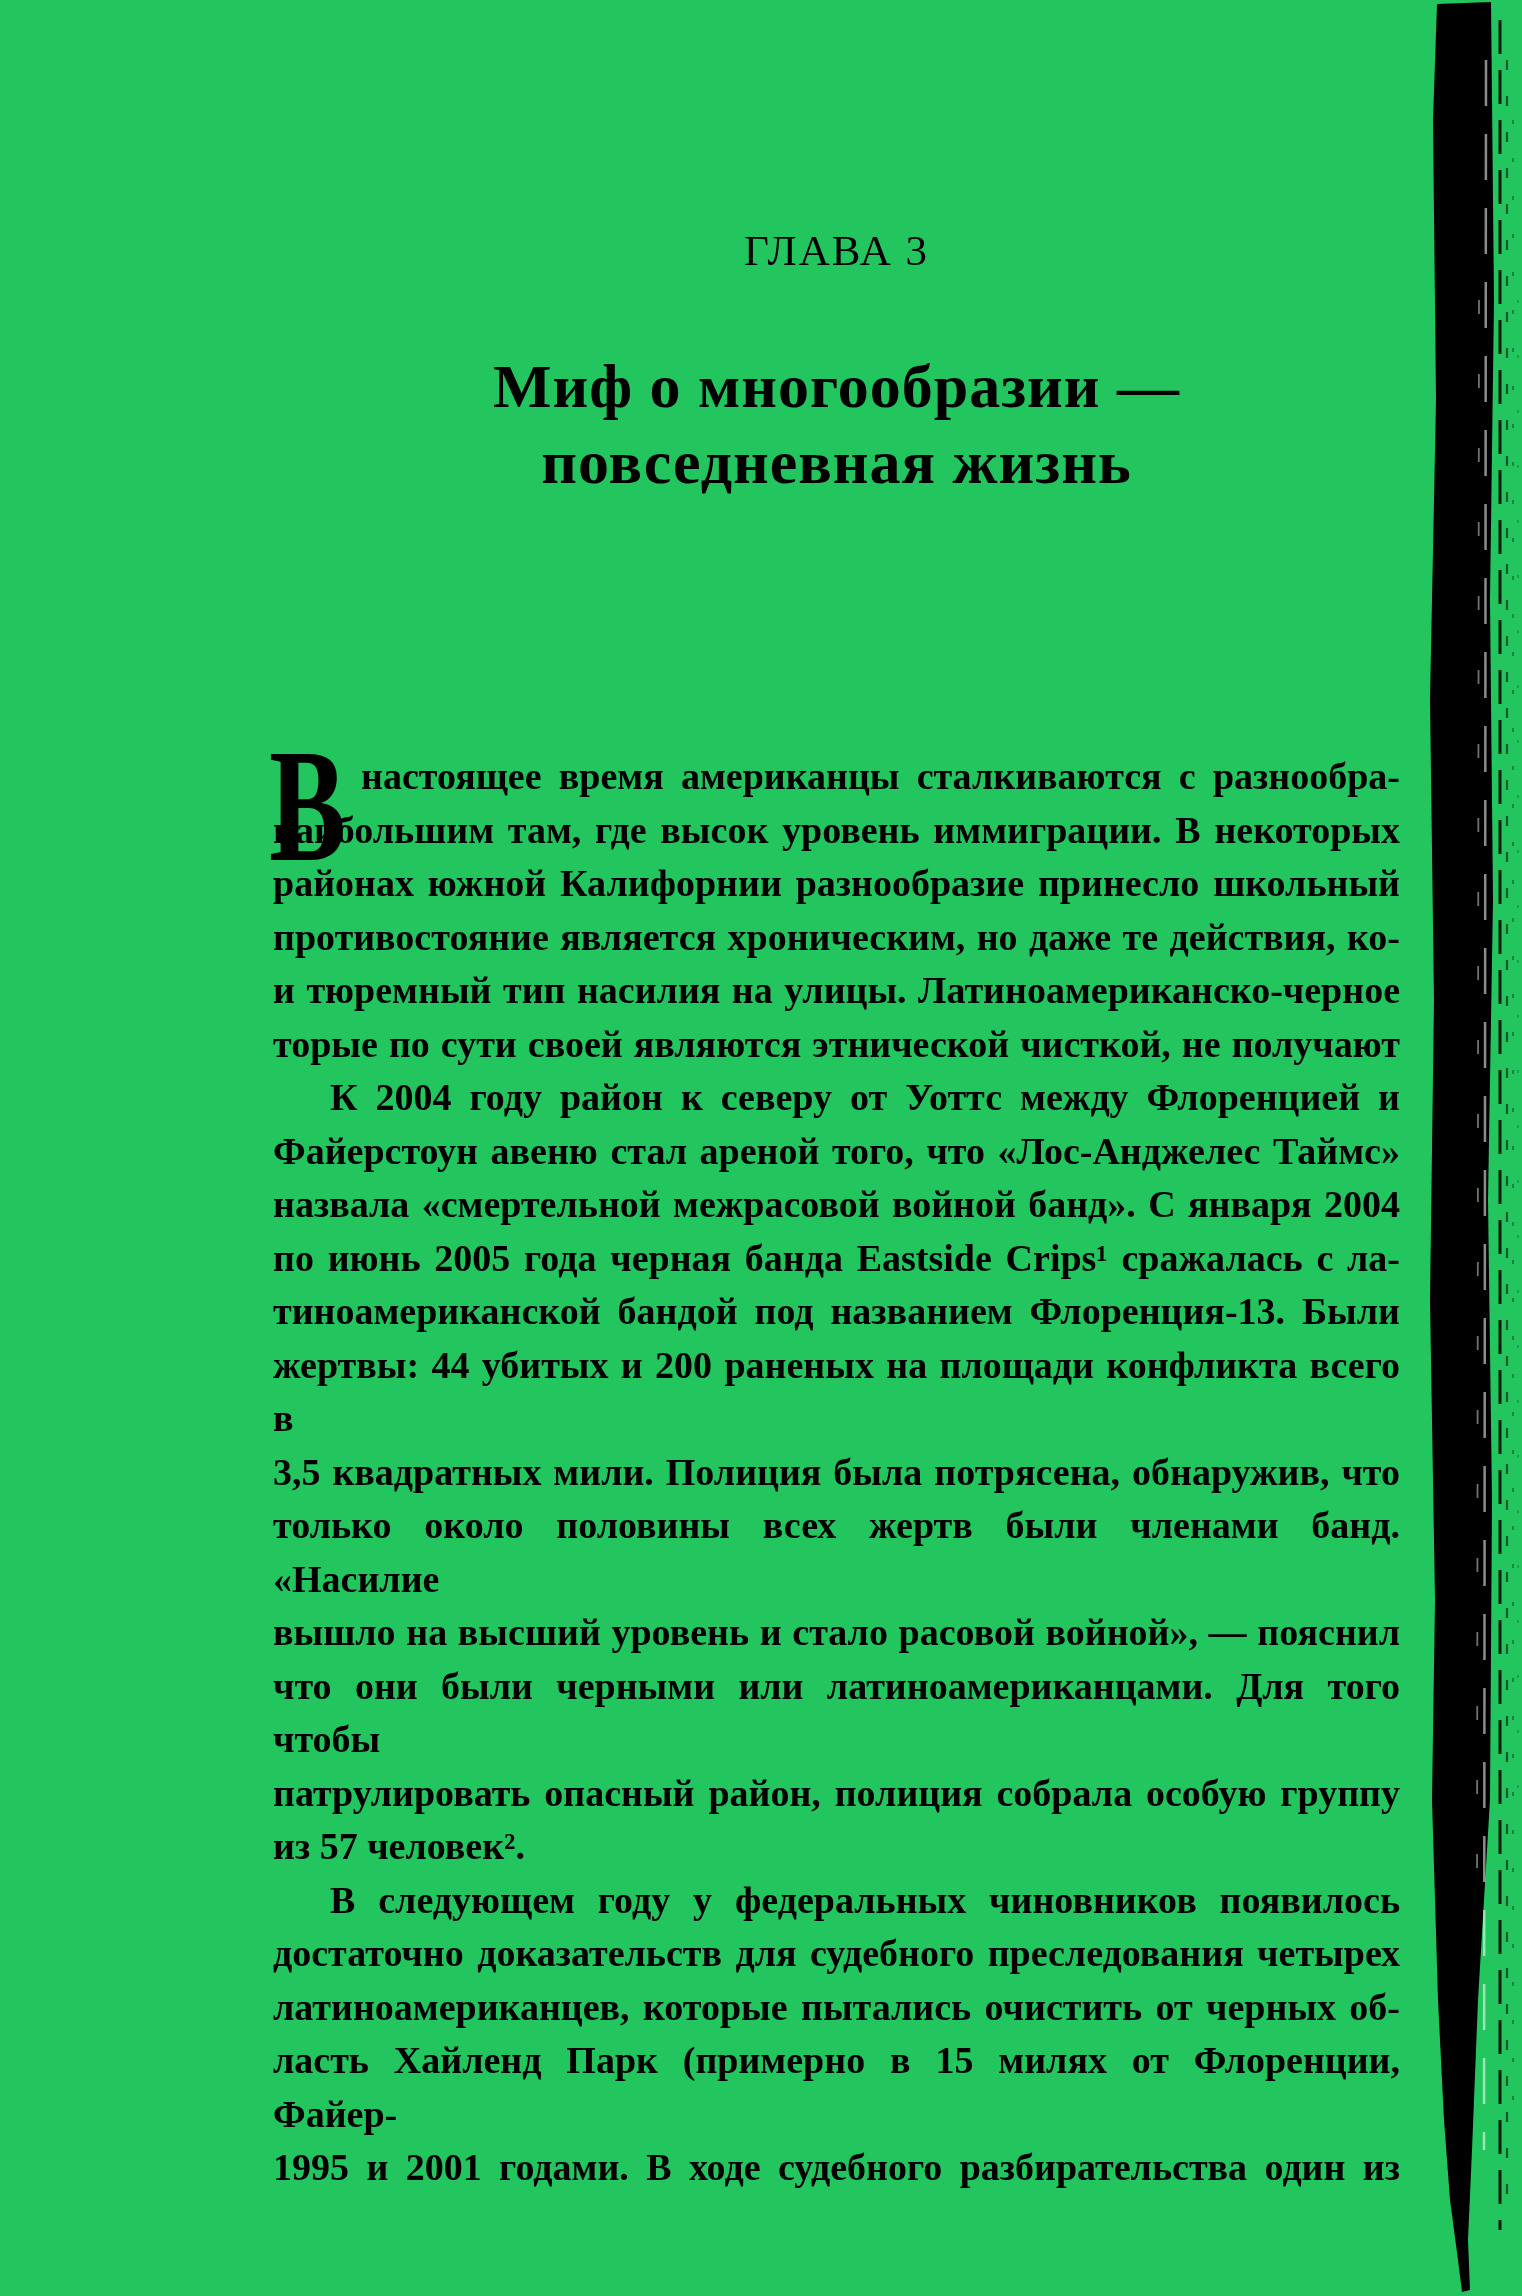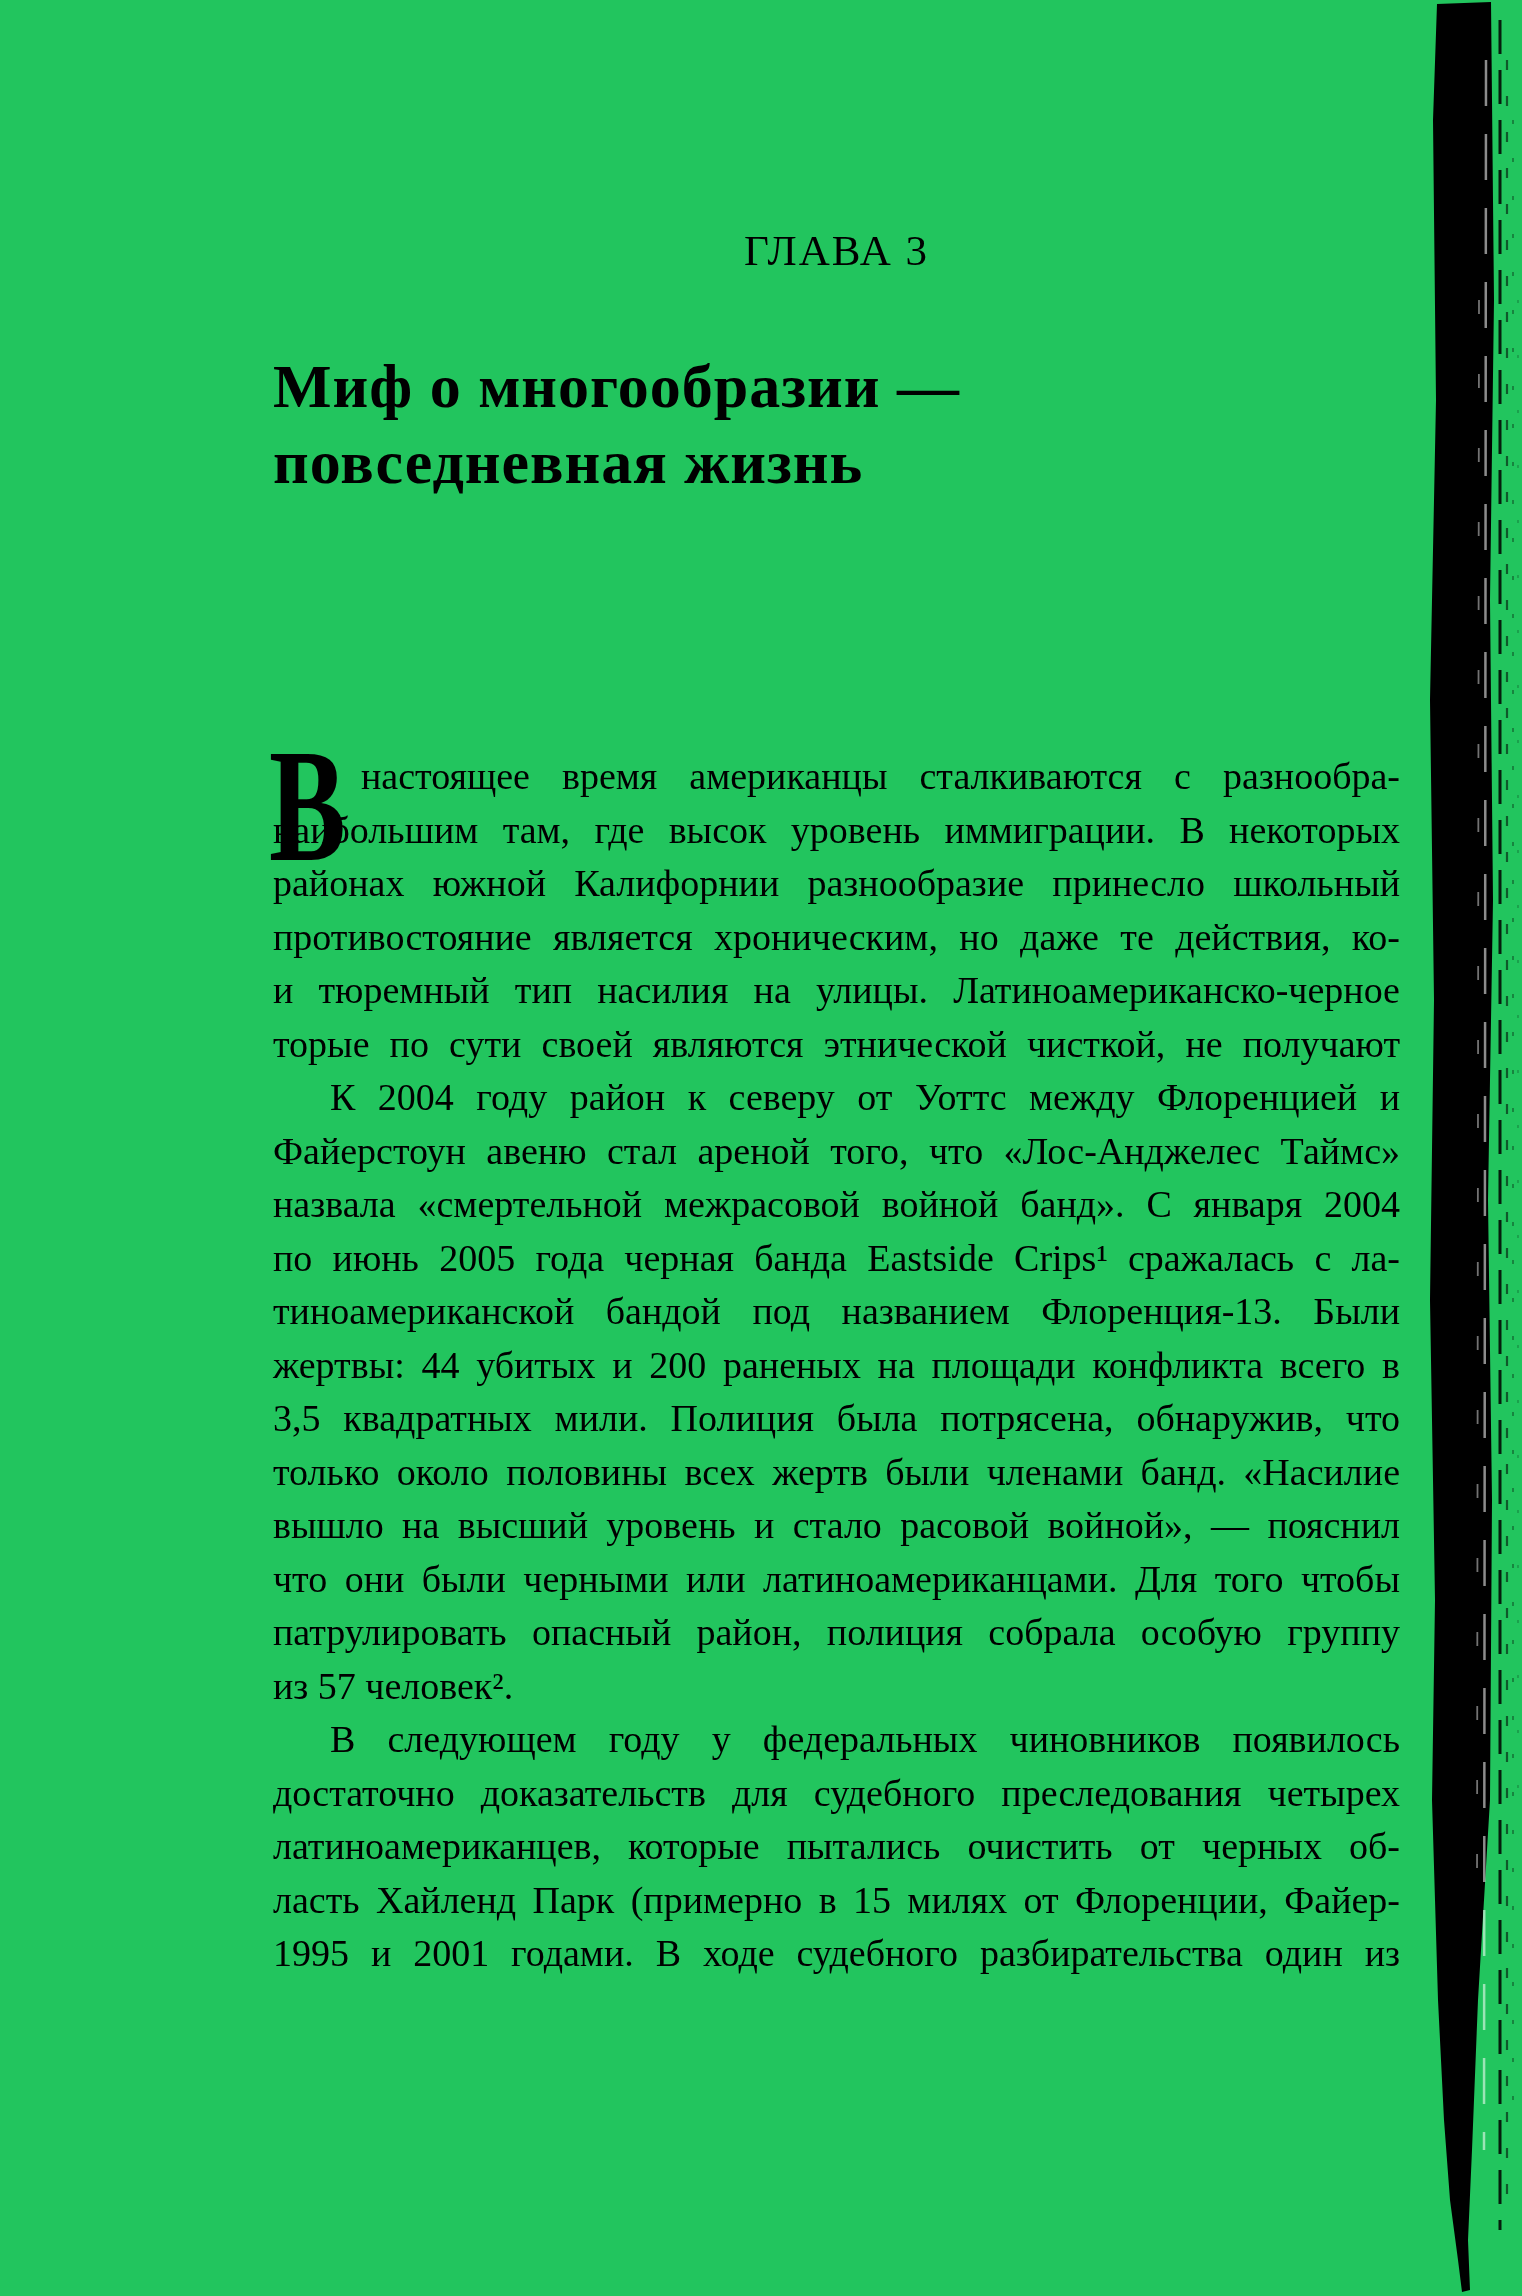--- a/index.html
+++ b/index.html
@@ -15,37 +15,39 @@
     position:absolute;
     left:273px;width:1127px;top:226px;
     text-align:center;
     font-size:43px;
     letter-spacing:2px;
     font-weight:400;
   }
   .book-title{
     position:absolute;
     left:273px;width:1127px;top:348px;
+    text-align:center;
     font-size:62px;
     line-height:76px;
     font-weight:700;
     letter-spacing:1px;
   }
   .body-text{
     position:absolute;
     left:273px;top:750px;width:1127px;
     font-size:38px;
     line-height:53.5px;
     text-rendering:optimizeLegibility;
   }
   .para{position:relative;}
   .line{
     text-align:justify;
     text-align-last:justify;
     white-space:normal;
+    font-weight:bold;
   }
   .line.no-just{text-align-last:left;}
   .line.first-ind{text-indent:57px;}
   .line.dc-ind{margin-left:88px;}
   .dropcap{
     position:absolute;
     left:-4px;top:-24px;
     font-size:160px;
     line-height:1;
     font-weight:700;

